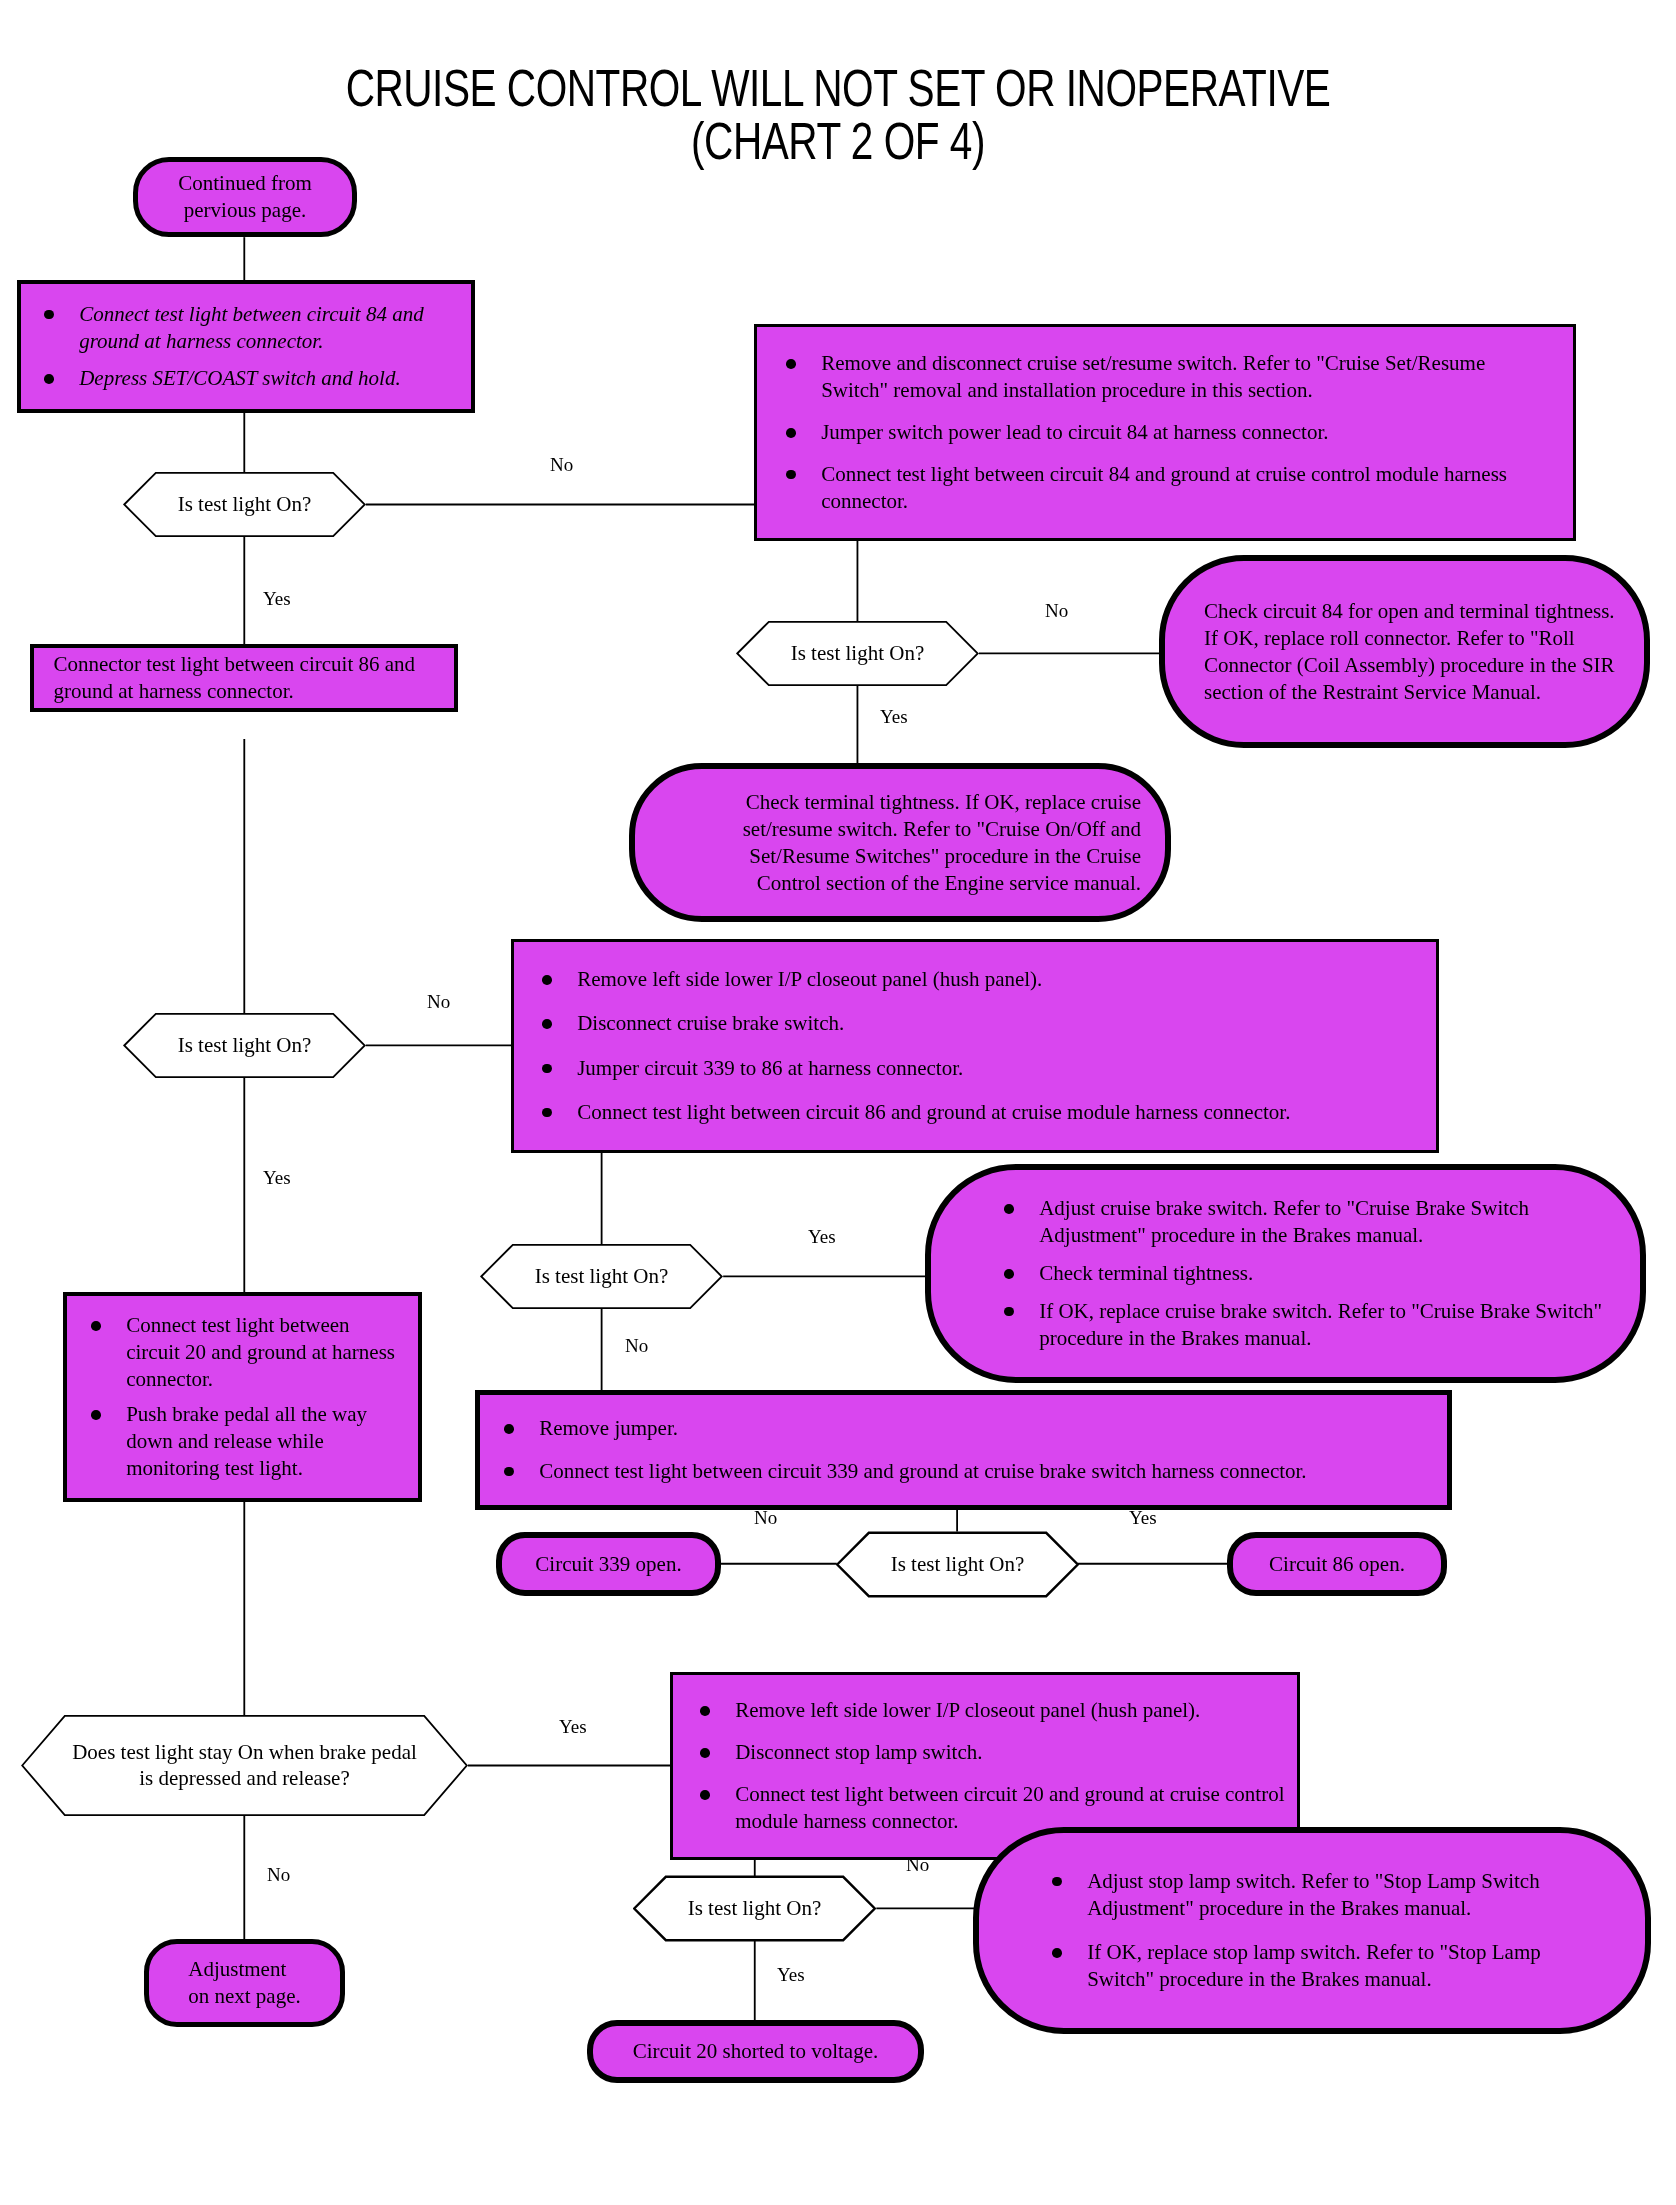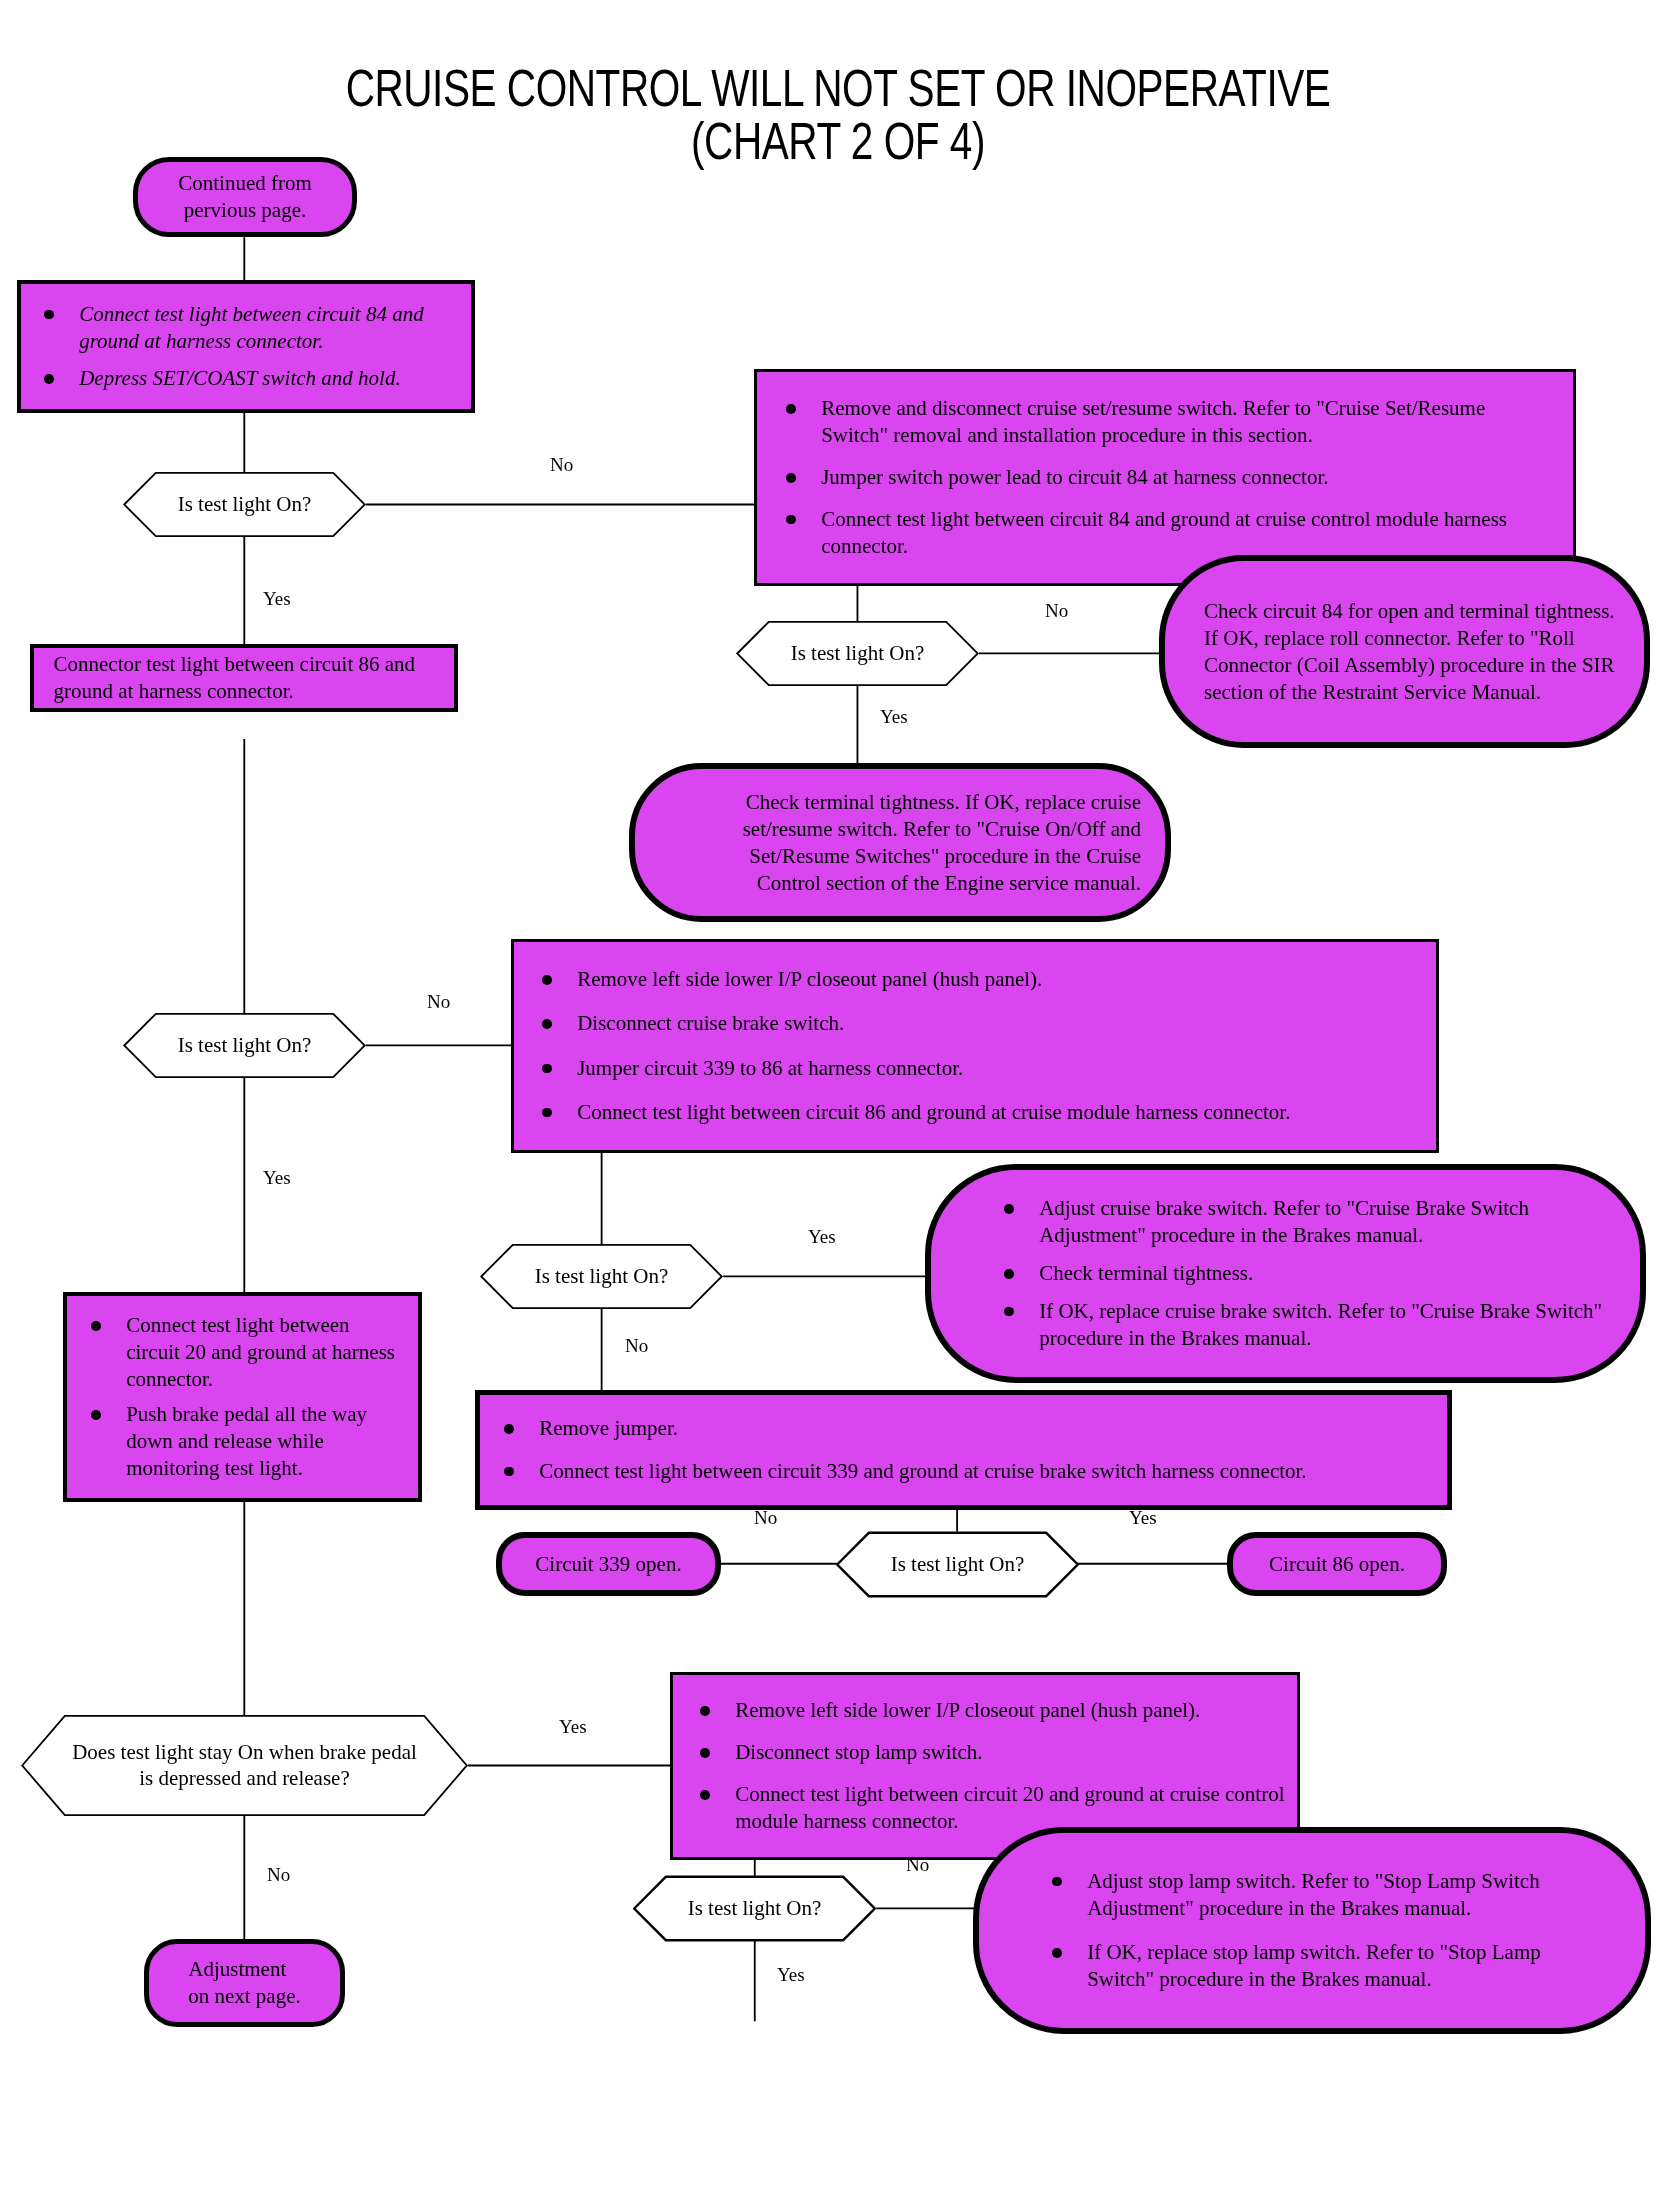--- a/index.html
+++ b/index.html
@@ -79,21 +79,21 @@
     </div>
   </div>
 
   <div class="hex" style="left:123px;top:471px;width:243px;height:67px;">
     <svg viewBox="0 0 400 110" preserveAspectRatio="none">
         <polygon points="2,55 54,3 346,3 398,55 346,107 54,107" fill="#fff" stroke="#000" stroke-width="3"></polygon>
       </svg>
     <div class="hex-label">Is test light On?</div>
   </div>
 
-  <div class="node rect" style="left:754px;top:324px;width:822px;height:217px;border-width:3.6px;margin-top:45px;">
+  <div class="node rect" style="left:754px;top:324px;width:822px;height:217px;border-width:3.6px;">
     <div class="bullets" style="padding:8.5px 17px 8.5px 29px;">
       <div class="bullet-row">
           <span class="dot"></span>
         <span>Remove and disconnect cruise set/resume switch. Refer to "Cruise Set/Resume Switch" removal and installation procedure in this section.</span>
         </div>
       <div class="bullet-row">
           <span class="dot"></span>
         <span>Jumper switch power lead to circuit 84 at harness connector.</span>
         </div>
       <div class="bullet-row">
@@ -252,20 +252,23 @@
           <span class="dot"></span>
         <span>Adjust stop lamp switch. Refer to "Stop Lamp Switch Adjustment" procedure in the Brakes manual.</span>
         </div>
       <div class="bullet-row">
           <span class="dot"></span>
         <span>If OK, replace stop lamp switch. Refer to "Stop Lamp Switch" procedure in the Brakes manual.</span>
         </div>
     </div>
   </div>
 
+  <div class="node terminal" style="left:587px;top:2020px;width:337px;height:63px;border-width:6px;border-radius:30px;">
+    <div>Circuit 20 shorted to voltage.</div>
+  </div>
 
   <div class="node terminal" style="left:144px;top:1939px;width:201px;height:88px;border-width:5.5px;border-radius:33px;">
     <div style="text-align:left;">
       <div>Adjustment</div>
       <div>on next page.</div>
     </div>
   </div>
 
   <span class="edge-label" style="left:550px;top:453px;">No</span>
   <span class="edge-label" style="left:263px;top:587px;">Yes</span>

